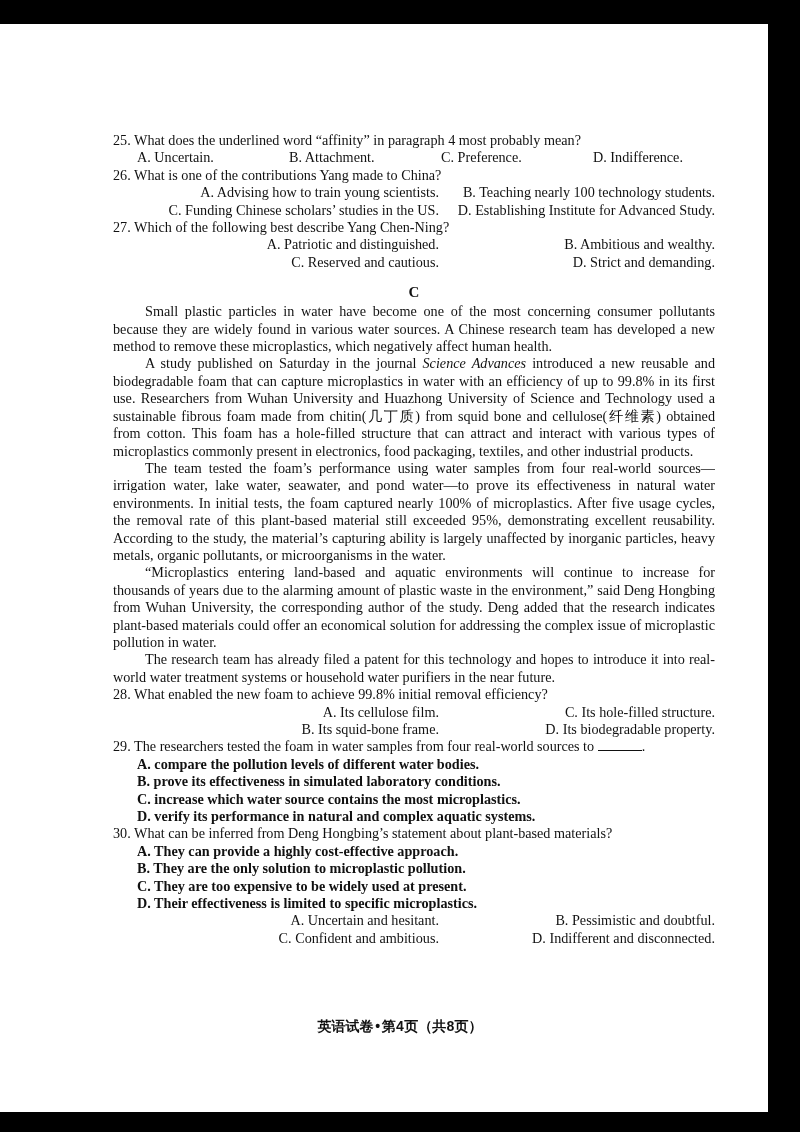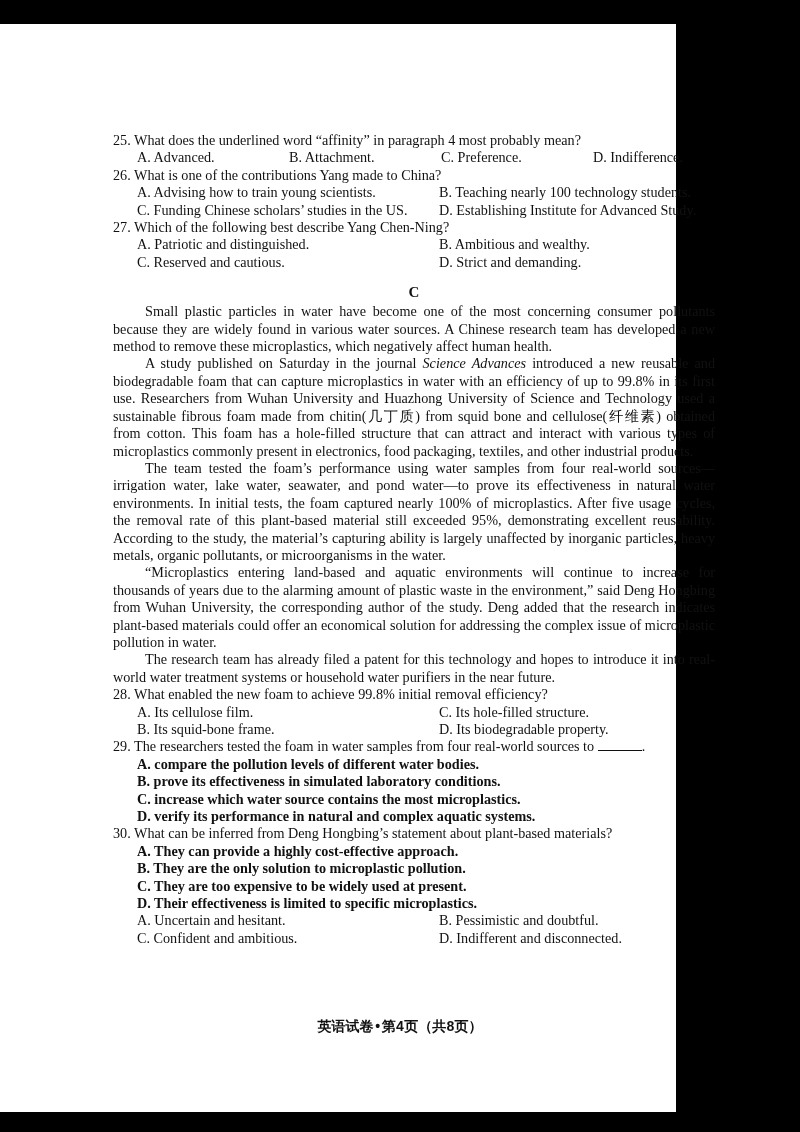--- a/index.html
+++ b/index.html
@@ -4,31 +4,31 @@
   <style>
     html, body { margin: 0; padding: 0; background: #000; }
     body {
       width: 800px; height: 1132px; position: relative; overflow: hidden;
       font-family: "Liberation Serif", "DejaVu Serif", serif;
       color: #111;
     }
     .bar-top { position: absolute; left: 0; top: 0; width: 800px; height: 24px; background: #000; }
     .bar-bottom { position: absolute; left: 0; top: 1112px; width: 800px; height: 20px; background: #000; }
     .page {
-      position: absolute; left: 0; top: 24px; width: 676px; height: 1088px;
+      position: absolute; left: 0; top: 24px; width: 768px; height: 1088px;
       background: #fff;
     }
     .content {
       position: absolute; left: 113px; top: 108px; width: 602px;
       font-size: 14.2px; line-height: 17.4px;
     }
     .q { margin: 0; }
     .q-stem { display: block; padding-left: 0; }
     .opts4 { display: grid; grid-template-columns: 152px 152px 152px 1fr; padding-left: 24px; }
-    .opts2 { display: grid; grid-template-columns: 302px 1fr; padding-left: 24px; white-space: nowrap; }
+    .opts2 { display: grid; grid-template-columns: 302px 1fr; padding-left: 24px; white-space: nowrap; text-align: right; }
     .opts1 { padding-left: 24px; font-weight: bold; }
     .opt { white-space: nowrap; }
     .section-title {
       text-align: center; font-weight: bold; font-size: 15px;
       margin-top: 12px; margin-bottom: 2px; line-height: 18px;
     }
     .para { text-indent: 32px; text-align: justify; margin: 0; }
     .para i { font-style: italic; }
     .blank { display: inline-block; width: 44px; border-bottom: 1px solid #111; height: 12px; vertical-align: baseline; }
     .footer {
@@ -41,21 +41,21 @@
 <body>
 
 <div class="bar-top"></div>
 
 <div class="page">
   <div class="content">
 
     <div class="q">
       <span class="q-stem"><span>25.</span> <span>What does the underlined word “affinity” in paragraph 4 most probably mean?</span></span>
       <div class="opts4">
-        <span class="opt">A. Advanced.</span>
+        <span class="opt">A. Uncertain.</span>
         <span class="opt">B. Attachment.</span>
         <span class="opt">C. Preference.</span>
         <span class="opt">D. Indifference.</span>
       </div>
     </div>
 
     <div class="q">
       <span class="q-stem"><span>26.</span> <span>What is one of the contributions Yang made to China?</span></span>
       <div class="opts2">
         <span class="opt">A. Advising how to train young scientists.</span>

